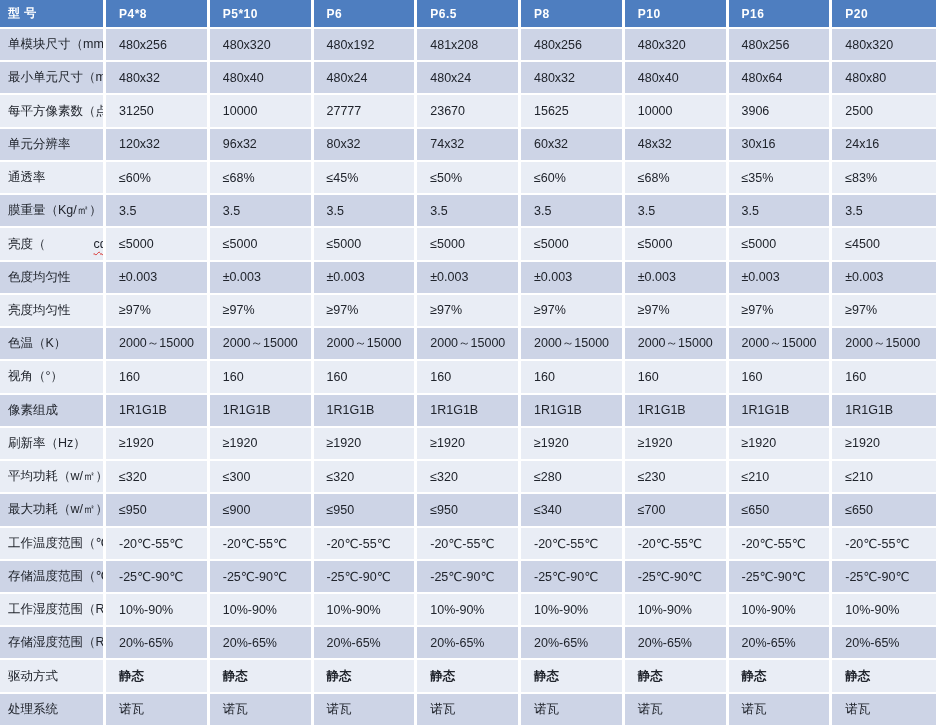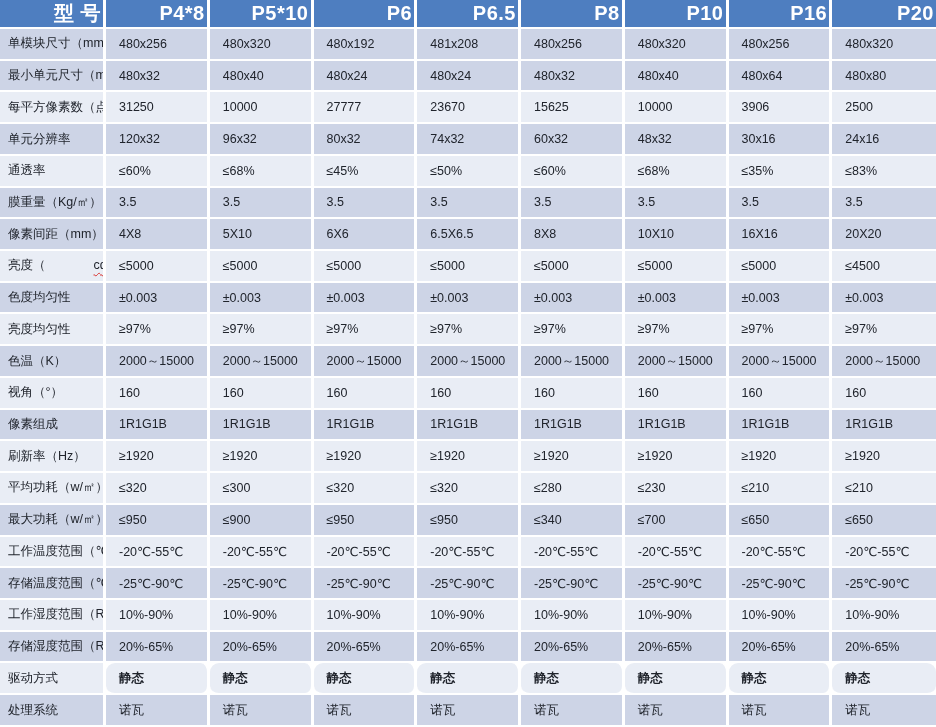--- a/index.html
+++ b/index.html
@@ -32,27 +32,26 @@
     text-align: left;
   }
   .spec-table th:last-child, .spec-table td:last-child { border-right: none; }
   .spec-table td:first-child, .spec-table th:first-child { padding-left: 8px; }
   .spec-table thead tr { height: 29px; }
   .spec-table tbody tr { height: 29px; }
   .spec-table thead th {
     background: var(--header-bg, #4e7ec0);
     color: var(--header-text, #ffffff);
     font-weight: bold;
-    font-size: 20px;
+    font-size: 12px;
     letter-spacing: 0.5px;
-    text-align: right;
   }
   .spec-table tbody tr.dark td { background: var(--band-dark, #cdd4e6); }
   .spec-table tbody tr.light td { background: var(--band-light, #e9edf5); }
-  .spec-table tbody tr.bold-values td.value-cell { font-weight: bold; border-radius: 9px; }
+  .spec-table tbody tr.bold-values td.value-cell { font-weight: bold; }
   .spell-error {
     text-decoration: underline;
     text-decoration-style: wavy;
     text-decoration-color: var(--spell-underline, #d9302c);
     text-decoration-thickness: 1px;
     text-underline-offset: 3px;
     margin-left: 48px;
   }
 </style>
 </head>
@@ -143,31 +142,20 @@
         <td class="label-cell">膜重量（Kg/㎡）</td>
         <td class="value-cell">3.5</td>
         <td class="value-cell">3.5</td>
         <td class="value-cell">3.5</td>
         <td class="value-cell">3.5</td>
         <td class="value-cell">3.5</td>
         <td class="value-cell">3.5</td>
         <td class="value-cell">3.5</td>
         <td class="value-cell">3.5</td>
       </tr>
-      <tr class="dark">
-        <td class="label-cell">像素间距（mm）</td>
-        <td class="value-cell">4X8</td>
-        <td class="value-cell">5X10</td>
-        <td class="value-cell">6X6</td>
-        <td class="value-cell">6.5X6.5</td>
-        <td class="value-cell">8X8</td>
-        <td class="value-cell">10X10</td>
-        <td class="value-cell">16X16</td>
-        <td class="value-cell">20X20</td>
-      </tr>
       <tr class="light">
         <td class="label-cell"><span>亮度（</span><span class="spell-error">cd</span><span>/㎡）</span></td>
         <td class="value-cell">≤5000</td>
         <td class="value-cell">≤5000</td>
         <td class="value-cell">≤5000</td>
         <td class="value-cell">≤5000</td>
         <td class="value-cell">≤5000</td>
         <td class="value-cell">≤5000</td>
         <td class="value-cell">≤5000</td>
         <td class="value-cell">≤4500</td>

